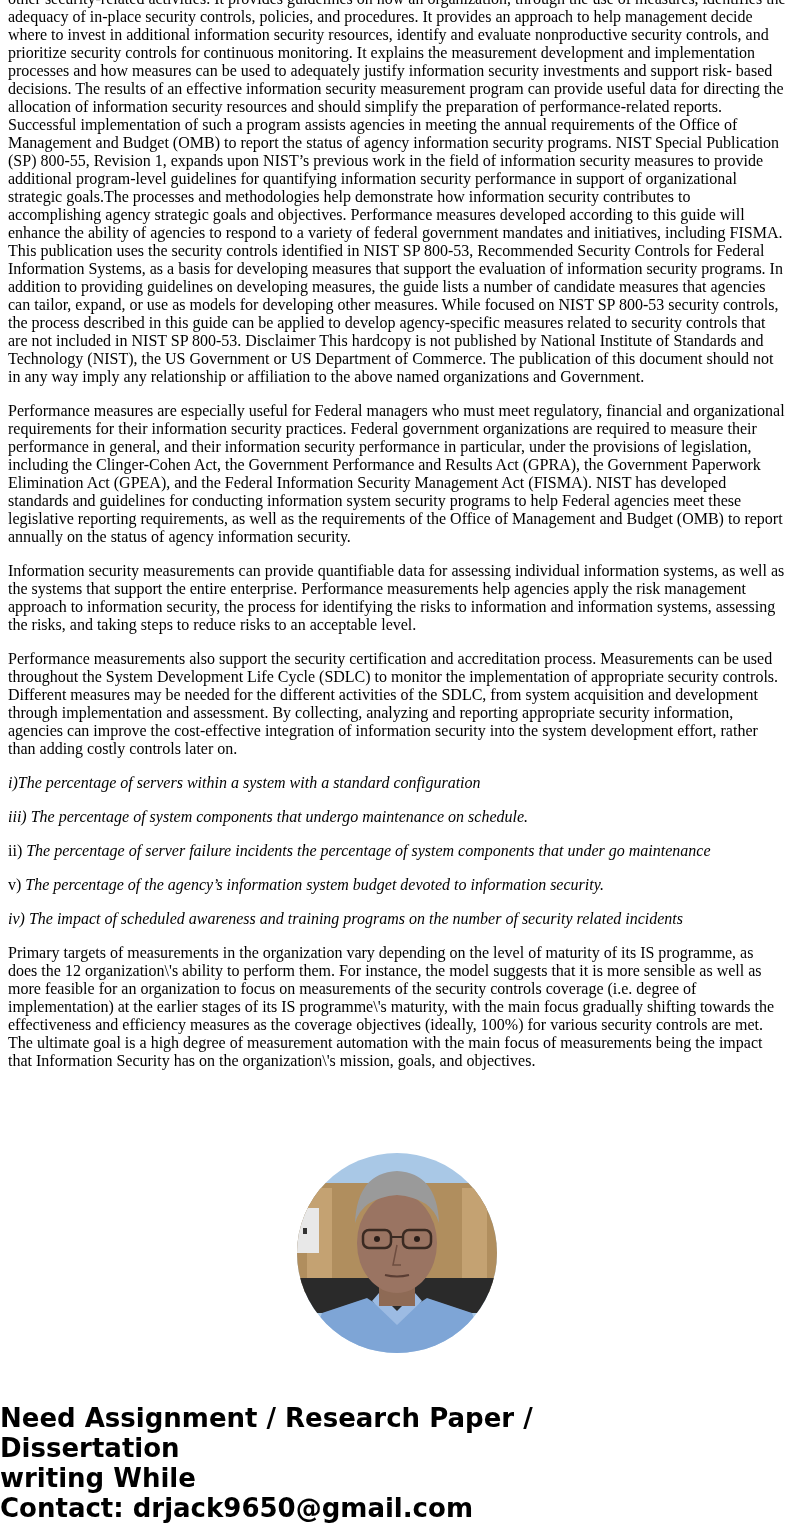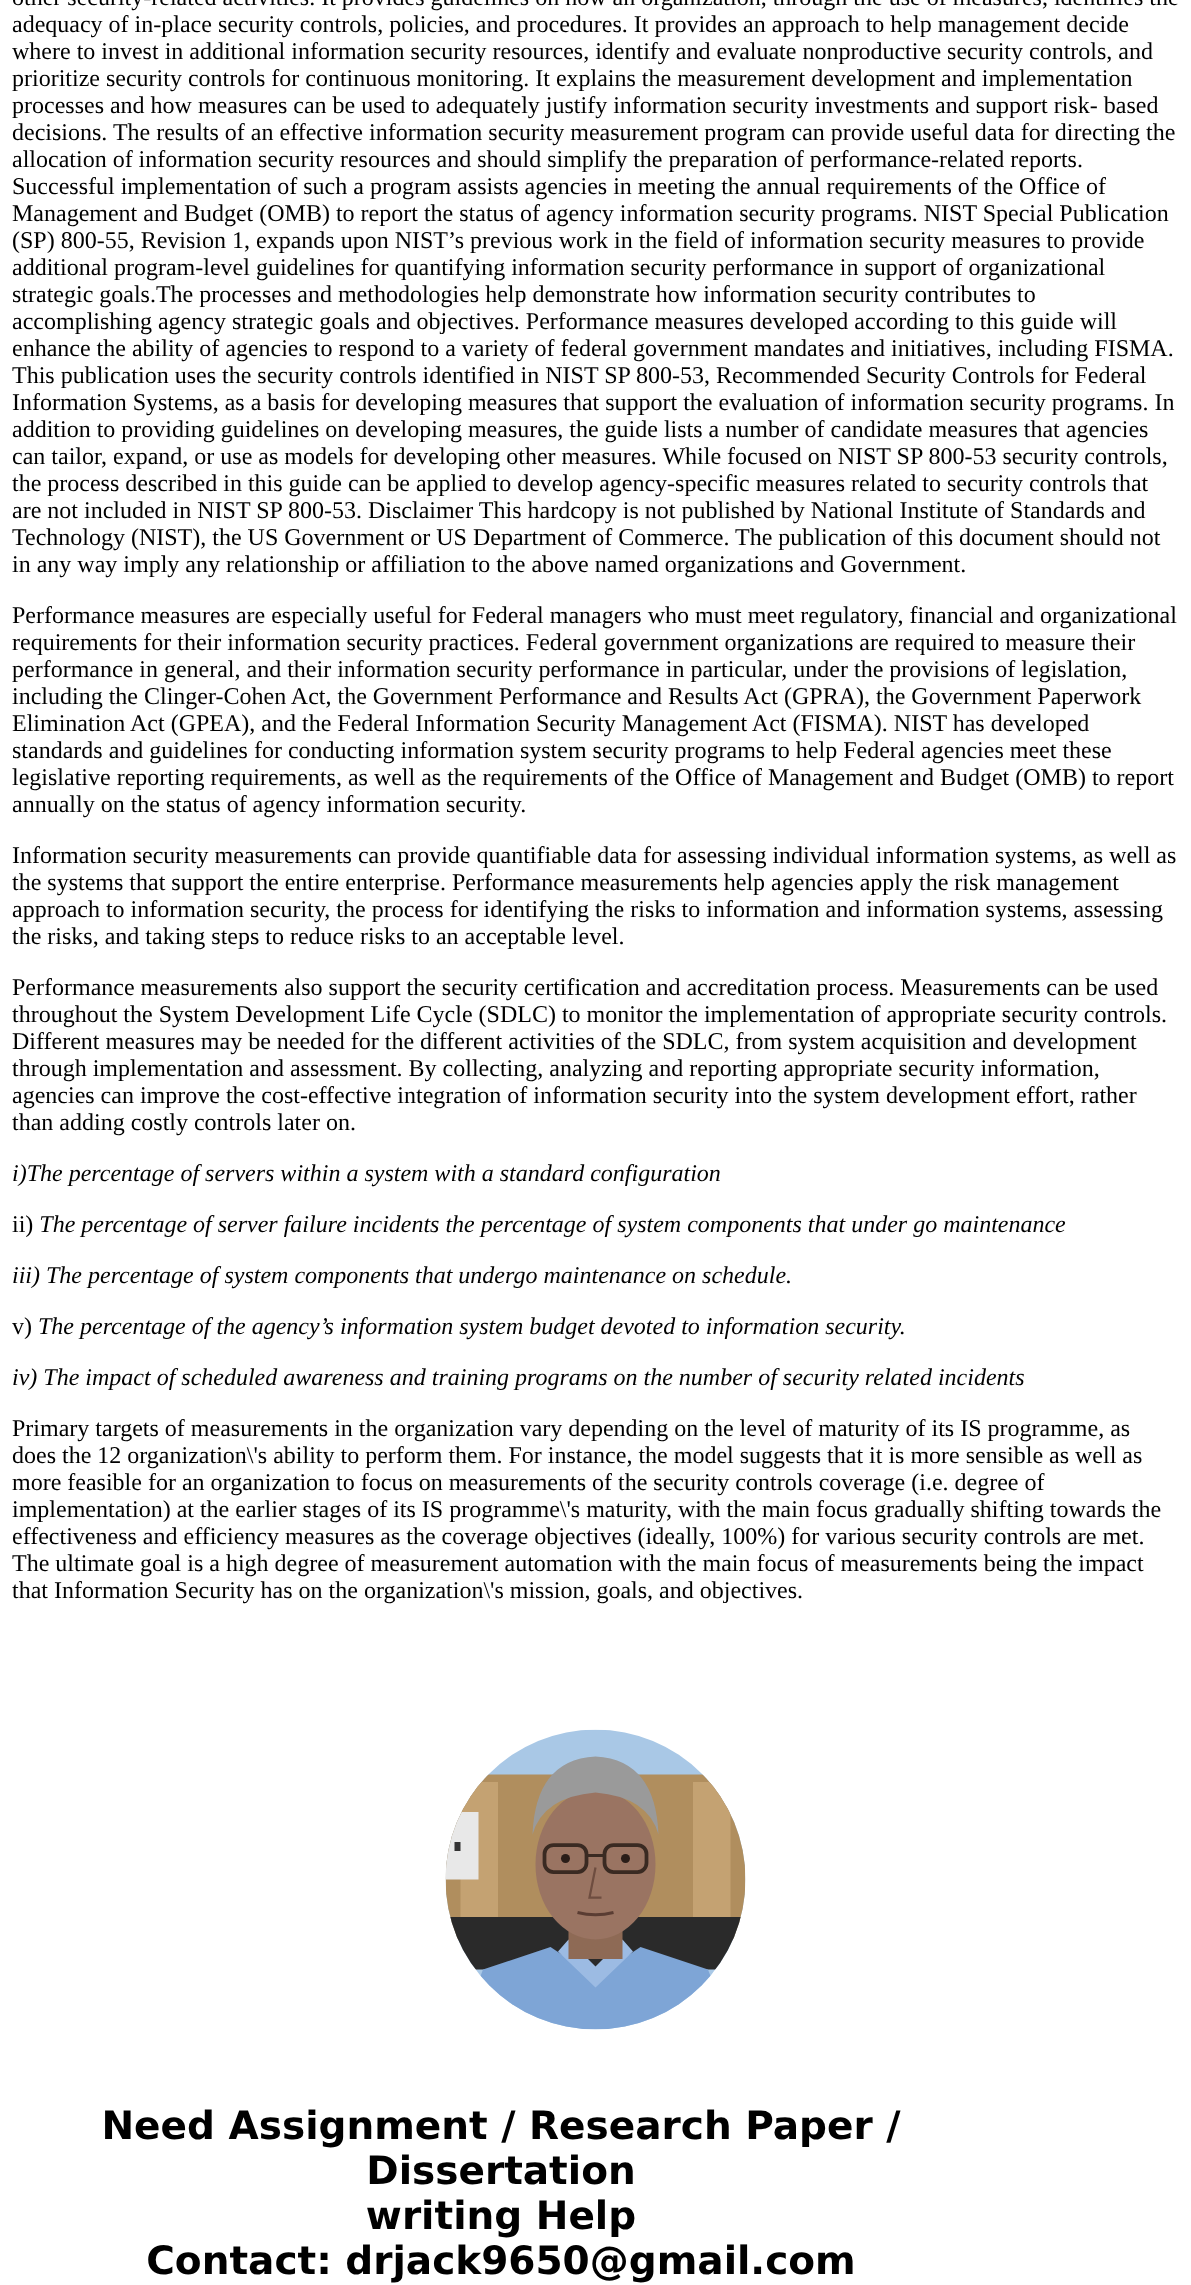--- a/index.html
+++ b/index.html
@@ -29,42 +29,42 @@
       height: 200px;
       border-radius: 50%;
       overflow: hidden;
     }
     .avatar-wrap svg { display: block; }
     .cta {
       position: absolute;
       left: 0;
       width: 668px;
       top: 1403px;
-      text-align: center;
+      text-align: left;
       font-family: "DejaVu Sans", sans-serif;
       font-weight: bold;
       font-size: 26px;
       line-height: 30px;
       color: #000000;
     }
     .cta div { margin: 0; }
   </style>
 </head>
 <body>
 
 <div class="content">
   <p>other security-related activities. It provides guidelines on how an organization, through the use of measures, identifies the adequacy of in-place security controls, policies, and procedures. It provides an approach to help management decide where to invest in additional information security resources, identify and evaluate nonproductive security controls, and prioritize security controls for continuous monitoring. It explains the measurement development and implementation processes and how measures can be used to adequately justify information security investments and support risk- based decisions. The results of an effective information security measurement program can provide useful data for directing the allocation of information security resources and should simplify the preparation of performance-related reports. Successful implementation of such a program assists agencies in meeting the annual requirements of the Office of Management and Budget (OMB) to report the status of agency information security programs. NIST Special Publication (SP) 800-55, Revision 1, expands upon NIST’s previous work in the field of information security measures to provide additional program-level guidelines for quantifying information security performance in support of organizational strategic goals.The processes and methodologies help demonstrate how information security contributes to accomplishing agency strategic goals and objectives. Performance measures developed according to this guide will enhance the ability of agencies to respond to a variety of federal government mandates and initiatives, including FISMA. This publication uses the security controls identified in NIST SP 800-53, Recommended Security Controls for Federal Information Systems, as a basis for developing measures that support the evaluation of information security programs. In addition to providing guidelines on developing measures, the guide lists a number of candidate measures that agencies can tailor, expand, or use as models for developing other measures. While focused on NIST SP 800-53 security controls, the process described in this guide can be applied to develop agency-specific measures related to security controls that are not included in NIST SP 800-53. Disclaimer This hardcopy is not published by National Institute of Standards and Technology (NIST), the US Government or US Department of Commerce. The publication of this document should not in any way imply any relationship or affiliation to the above named organizations and Government.</p>
   <p>Performance measures are especially useful for Federal managers who must meet regulatory, financial and organizational requirements for their information security practices. Federal government organizations are required to measure their performance in general, and their information security performance in particular, under the provisions of legislation, including the Clinger-Cohen Act, the Government Performance and Results Act (GPRA), the Government Paperwork Elimination Act (GPEA), and the Federal Information Security Management Act (FISMA). NIST has developed standards and guidelines for conducting information system security programs to help Federal agencies meet these legislative reporting requirements, as well as the requirements of the Office of Management and Budget (OMB) to report annually on the status of agency information security.</p>
   <p>Information security measurements can provide quantifiable data for assessing individual information systems, as well as the systems that support the entire enterprise. Performance measurements help agencies apply the risk management approach to information security, the process for identifying the risks to information and information systems, assessing the risks, and taking steps to reduce risks to an acceptable level.</p>
   <p>Performance measurements also support the security certification and accreditation process. Measurements can be used throughout the System Development Life Cycle (SDLC) to monitor the implementation of appropriate security controls. Different measures may be needed for the different activities of the SDLC, from system acquisition and development through implementation and assessment. By collecting, analyzing and reporting appropriate security information, agencies can improve the cost-effective integration of information security into the system development effort, rather than adding costly controls later on.</p>
 
 
   <p class="measure-item"><em>i)The percentage of servers within a system with a standard configuration</em></p>
+  <p class="measure-item"><em>iii) The percentage of system components that undergo maintenance on schedule.</em></p>
   <p class="measure-item"><span>ii) </span><em>The percentage of server failure incidents the percentage of system components that under go maintenance</em></p>
-  <p class="measure-item"><em>iii) The percentage of system components that undergo maintenance on schedule.</em></p>
   <p class="measure-item"><span>v) </span><em>The percentage of the agency’s information system budget devoted to information security.</em></p>
   <p class="measure-item"><em>iv) The impact of scheduled awareness and training programs on the number of security related incidents</em></p>
 
   <p>Primary targets of measurements in the organization vary depending on the level of maturity of its IS programme, as does the 12 organization\'s ability to perform them. For instance, the model suggests that it is more sensible as well as more feasible for an organization to focus on measurements of the security controls coverage (i.e. degree of implementation) at the earlier stages of its IS programme\'s maturity, with the main focus gradually shifting towards the effectiveness and efficiency measures as the coverage objectives (ideally, 100%) for various security controls are met. The ultimate goal is a high degree of measurement automation with the main focus of measurements being the impact that Information Security has on the organization\'s mission, goals, and objectives.</p>
 </div>
 
 <div class="avatar-wrap">
   <svg width="200" height="200" viewBox="0 0 200 200">
 
     <rect x="0" y="0" width="200" height="200" fill="#a9c8e6"></rect>
@@ -93,15 +93,15 @@
     <circle cx="80" cy="86" r="3" fill="#2a1d18"></circle>
     <circle cx="120" cy="86" r="3" fill="#2a1d18"></circle>
 
     <path d="M100 92 L96 112 L104 112" fill="none" stroke="#6e4d40" stroke-width="1.5"></path>
     <path d="M88 122 Q100 125 112 122" fill="none" stroke="#5a3d33" stroke-width="2"></path>
   </svg>
 </div>
 
 <div class="cta">
   <div>Need Assignment / Research Paper / Dissertation</div>
-  <div>writing Help</div>
+  <div>writing While</div>
   <div>Contact: drjack9650@gmail.com</div>
 </div>
 
 </body></html>

